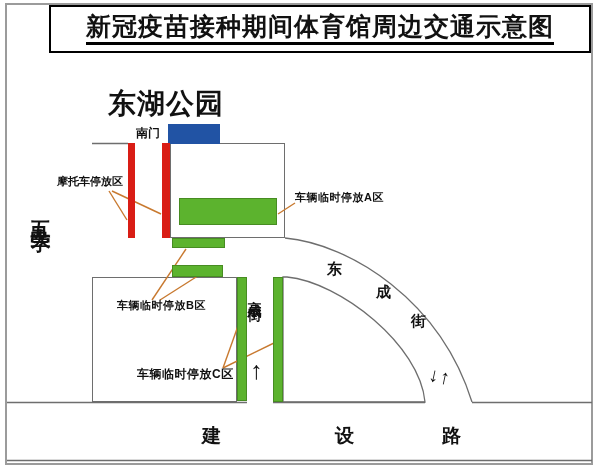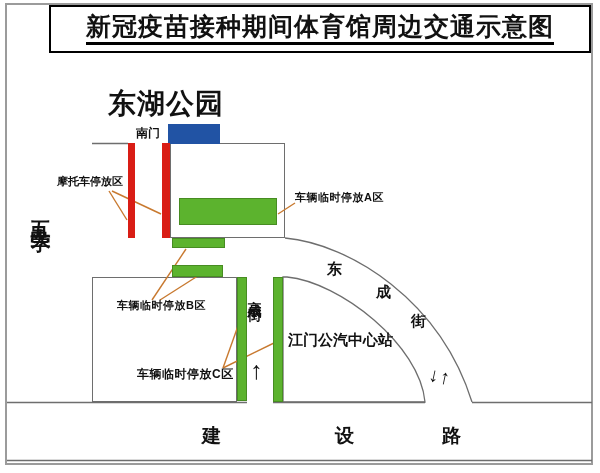--- a/index.html
+++ b/index.html
@@ -91,21 +91,20 @@
   <div class="abs bar-green" id="green-gc-left"></div>
   <div class="abs bar-green" id="green-gc-right"></div>
 
   <div class="abs lbl lbl-park">东湖公园</div>
   <div class="abs lbl lbl-southgate">南门</div>
   <div class="abs lbl lbl-univ">五邑大学</div>
   <div class="abs lbl lbl-moto">摩托车停放区</div>
   <div class="abs lbl lbl-pa">车辆临时停放A区</div>
   <div class="abs lbl lbl-pb">车辆临时停放B区</div>
   <div class="abs lbl lbl-pc">车辆临时停放C区</div>
-  <div class="abs lbl lbl-bus">江门公汽中心站</div>
   <div class="abs lbl lbl-gaocheng">高成街</div>
 
   <div class="abs street-char" style="left:327px;top:260px;">东</div>
   <div class="abs street-char" style="left:376px;top:283px;">成</div>
   <div class="abs street-char" style="left:411px;top:312px;">街</div>
 
   <div class="abs road-char" style="left:202px;top:423px;">建</div>
   <div class="abs road-char" style="left:335px;top:423px;">设</div>
   <div class="abs road-char" style="left:442px;top:423px;">路</div>
 

